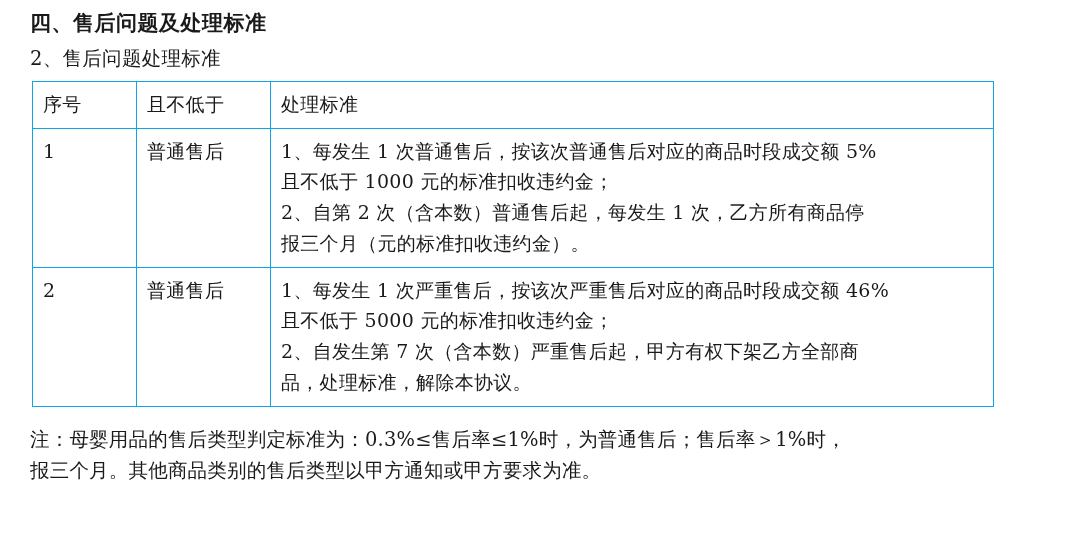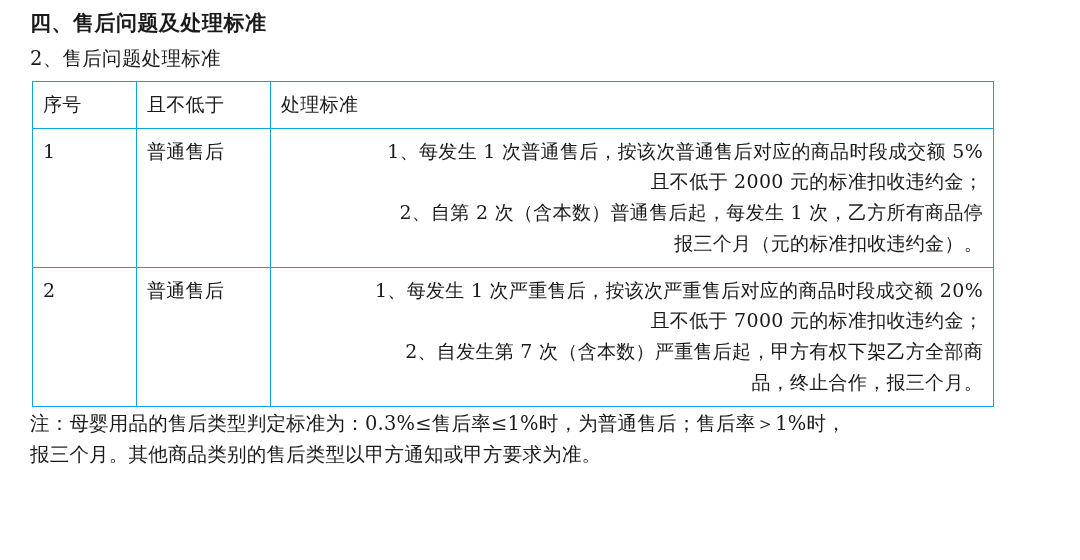--- a/index.html
+++ b/index.html
@@ -57,27 +57,26 @@
   .col-type { width: 134px; }
   .col-std { width: auto; }
   .hdr td {
     font-size: 19px;
     padding-top: 6px;
     padding-bottom: 7px;
   }
   .cell-line {
     display: block;
     white-space: nowrap;
-    text-align: right;
   }
   .note {
     font-size: 19.5px;
     line-height: 1.62;
     letter-spacing: 0.2px;
-    margin-top: 1px;
+    margin-top: 17px;
   }
   .note .nline { display: block; }
 </style>
 </head>
 <body>
 
 <div class="page">
 
   <div class="heading">四、售后问题及处理标准</div>
 
@@ -93,33 +92,33 @@
       <tr class="hdr">
         <td>序号</td>
         <td>且不低于</td>
         <td>处理标准</td>
       </tr>
       <tr>
         <td>1</td>
         <td>普通售后</td>
         <td>
           <span class="cell-line">1、每发生 1 次普通售后，按该次普通售后对应的商品时段成交额 5%</span>
-          <span class="cell-line">且不低于 2000 元的标准扣收违约金；</span>
+          <span class="cell-line">且不低于 1000 元的标准扣收违约金；</span>
           <span class="cell-line">2、自第 2 次（含本数）普通售后起，每发生 1 次，乙方所有商品停</span>
           <span class="cell-line">报三个月（元的标准扣收违约金）。</span>
         </td>
       </tr>
       <tr>
         <td>2</td>
         <td>普通售后</td>
         <td>
-          <span class="cell-line">1、每发生 1 次严重售后，按该次严重售后对应的商品时段成交额 20%</span>
-          <span class="cell-line">且不低于 7000 元的标准扣收违约金；</span>
+          <span class="cell-line">1、每发生 1 次严重售后，按该次严重售后对应的商品时段成交额 46%</span>
+          <span class="cell-line">且不低于 5000 元的标准扣收违约金；</span>
           <span class="cell-line">2、自发生第 7 次（含本数）严重售后起，甲方有权下架乙方全部商</span>
-          <span class="cell-line">品，终止合作，报三个月。</span>
+          <span class="cell-line">品，处理标准，解除本协议。</span>
         </td>
       </tr>
     </tbody>
   </table>
 
   <div class="note">
     <span class="nline">注：母婴用品的售后类型判定标准为：0.3%≤售后率≤1%时，为普通售后；售后率＞1%时，</span>
     <span class="nline">报三个月。其他商品类别的售后类型以甲方通知或甲方要求为准。</span>
   </div>
 

